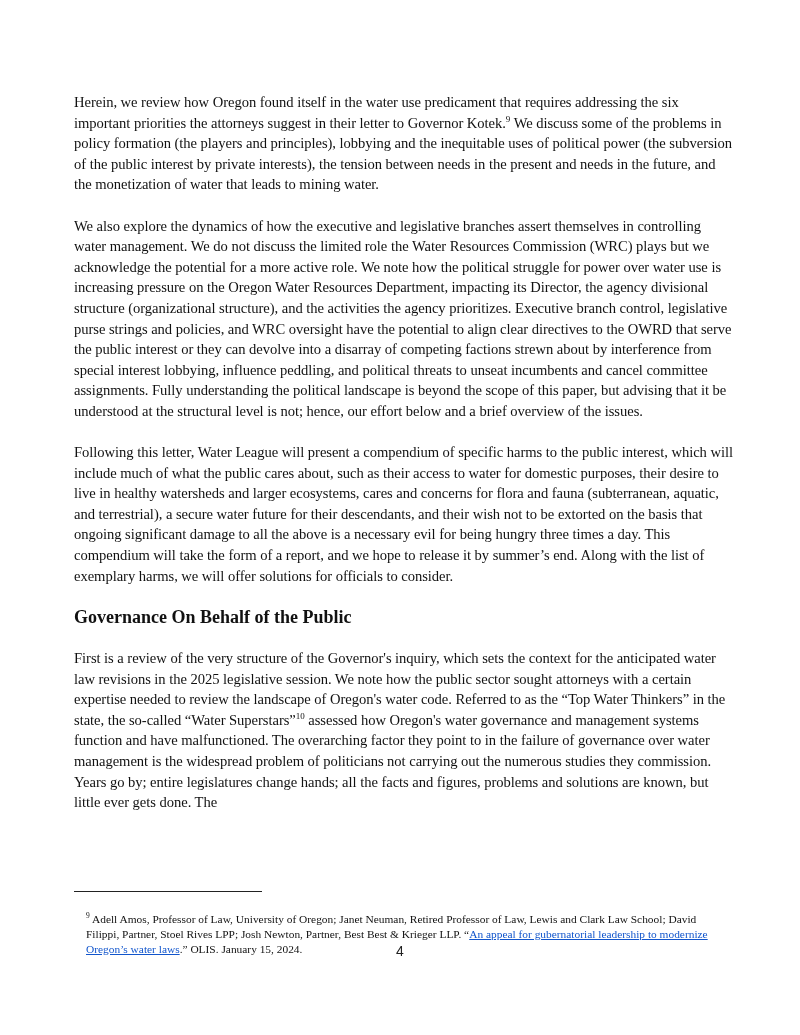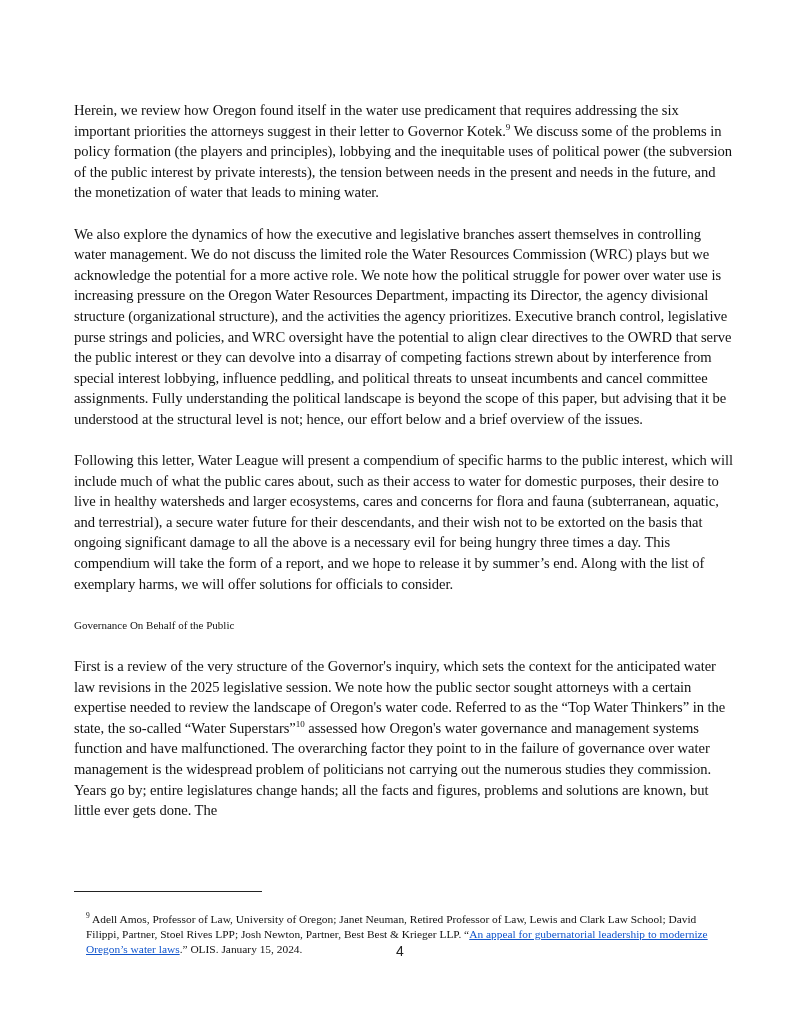--- a/index.html
+++ b/index.html
@@ -11,33 +11,33 @@
       width: 800px;
       height: 1035px;
       position: relative;
       overflow: hidden;
       font-family: "Liberation Serif", serif;
       color: #111111;
     }
     .page {
       position: absolute;
       left: 74px;
-      top: 100px;
+      top: 92px;
       width: 660px;
     }
     .para {
       font-size: 14.6px;
       line-height: 20.6px;
       margin: 0 0 20.6px 0;
       letter-spacing: -0.05px;
     }
     .heading {
-      font-size: 11px;
+      font-size: 18px;
       line-height: 20.6px;
-      font-weight: normal;
+      font-weight: bold;
       margin: 0 0 20.6px 0;
     }
     sup {
       font-size: 9px;
       line-height: 0;
       vertical-align: super;
     }
     .fn-rule {
       position: absolute;
       left: 74px;

